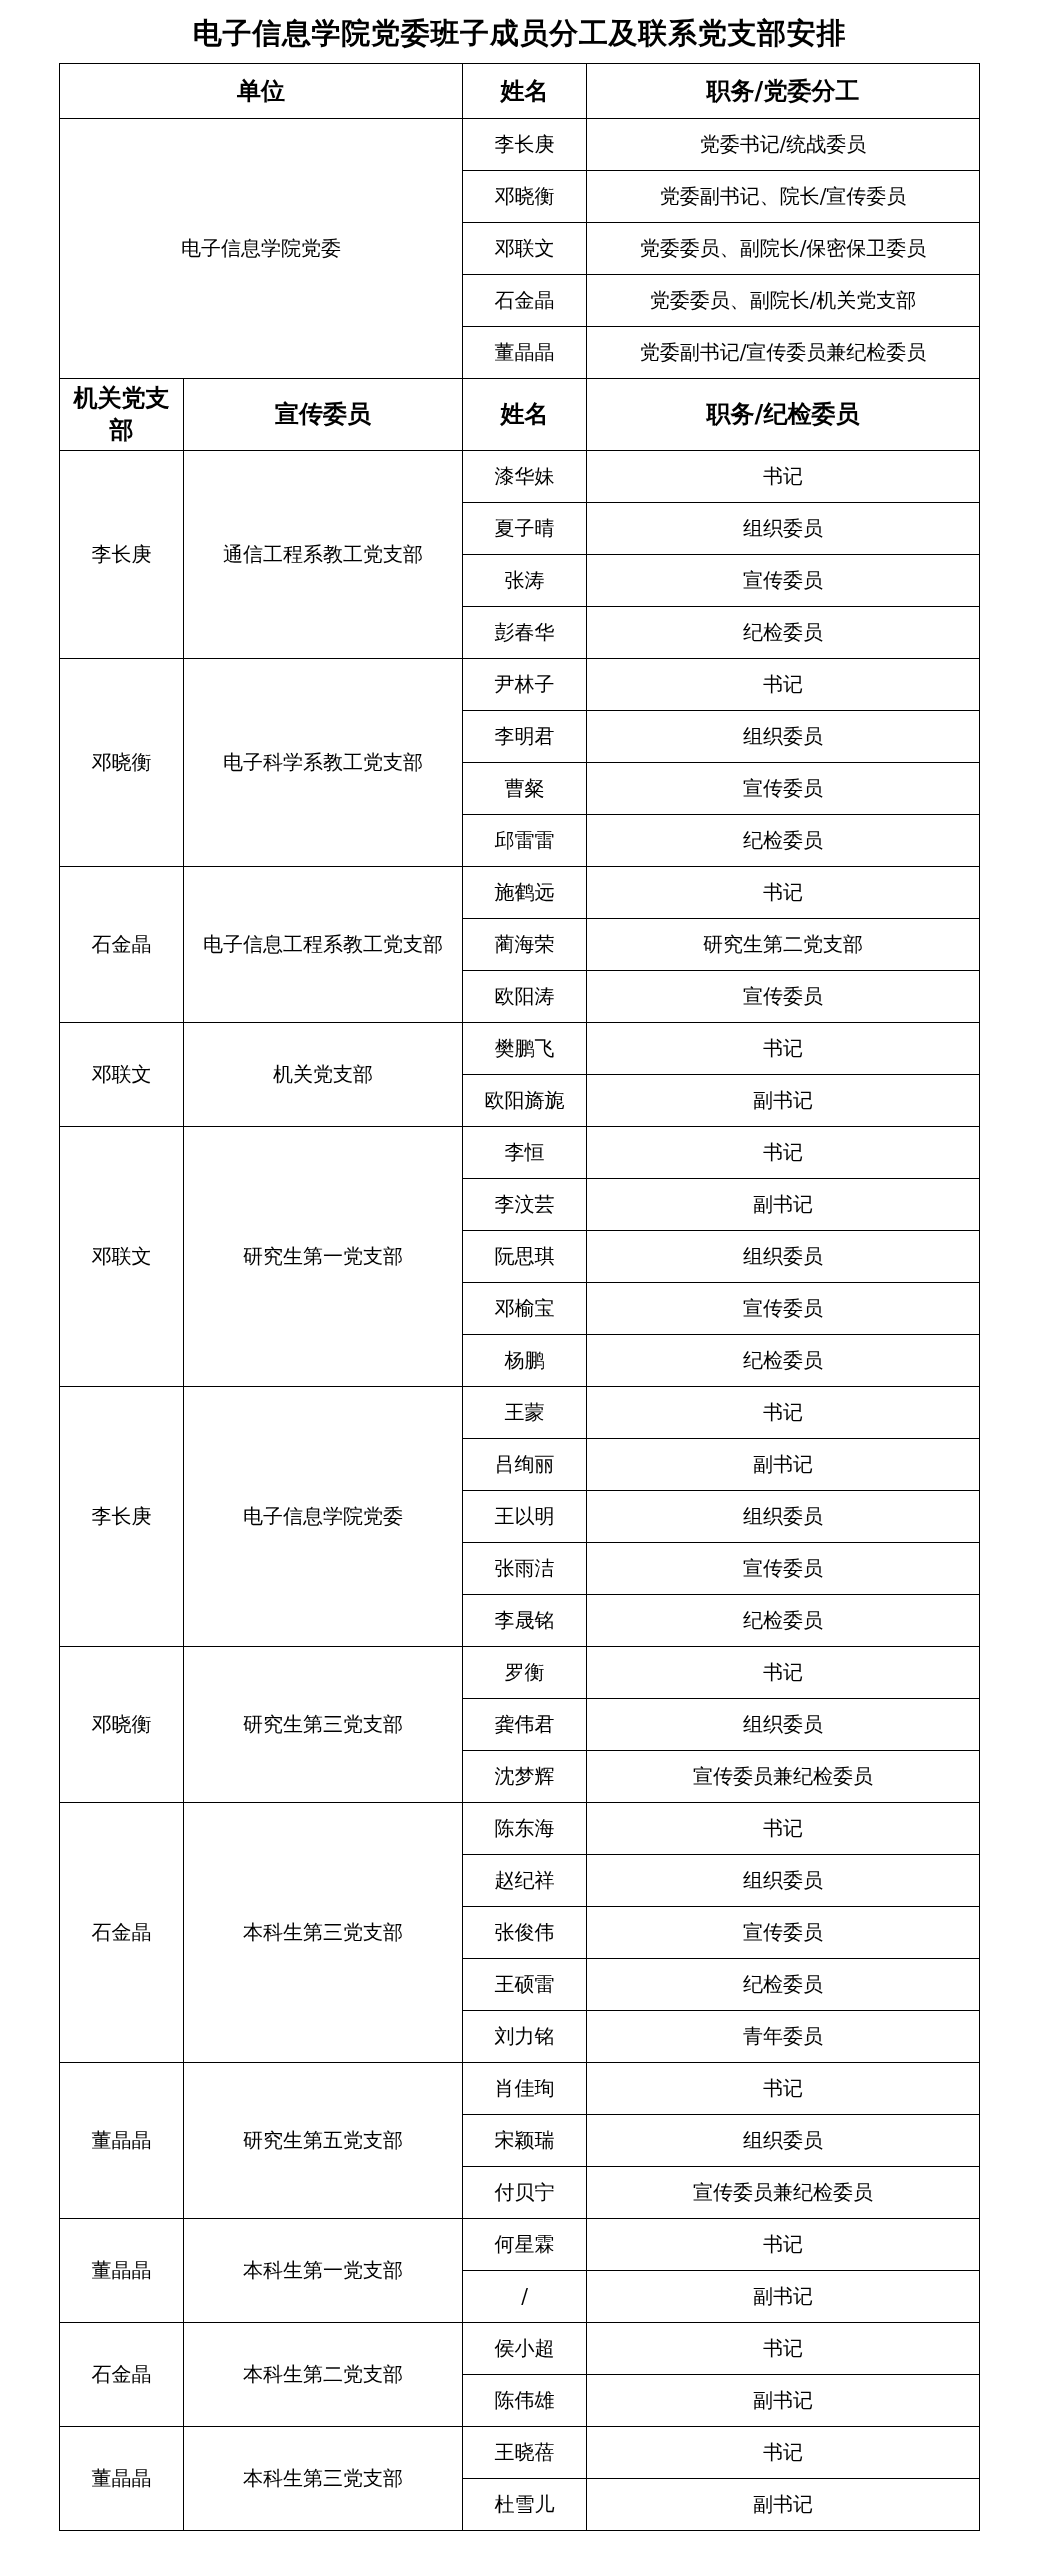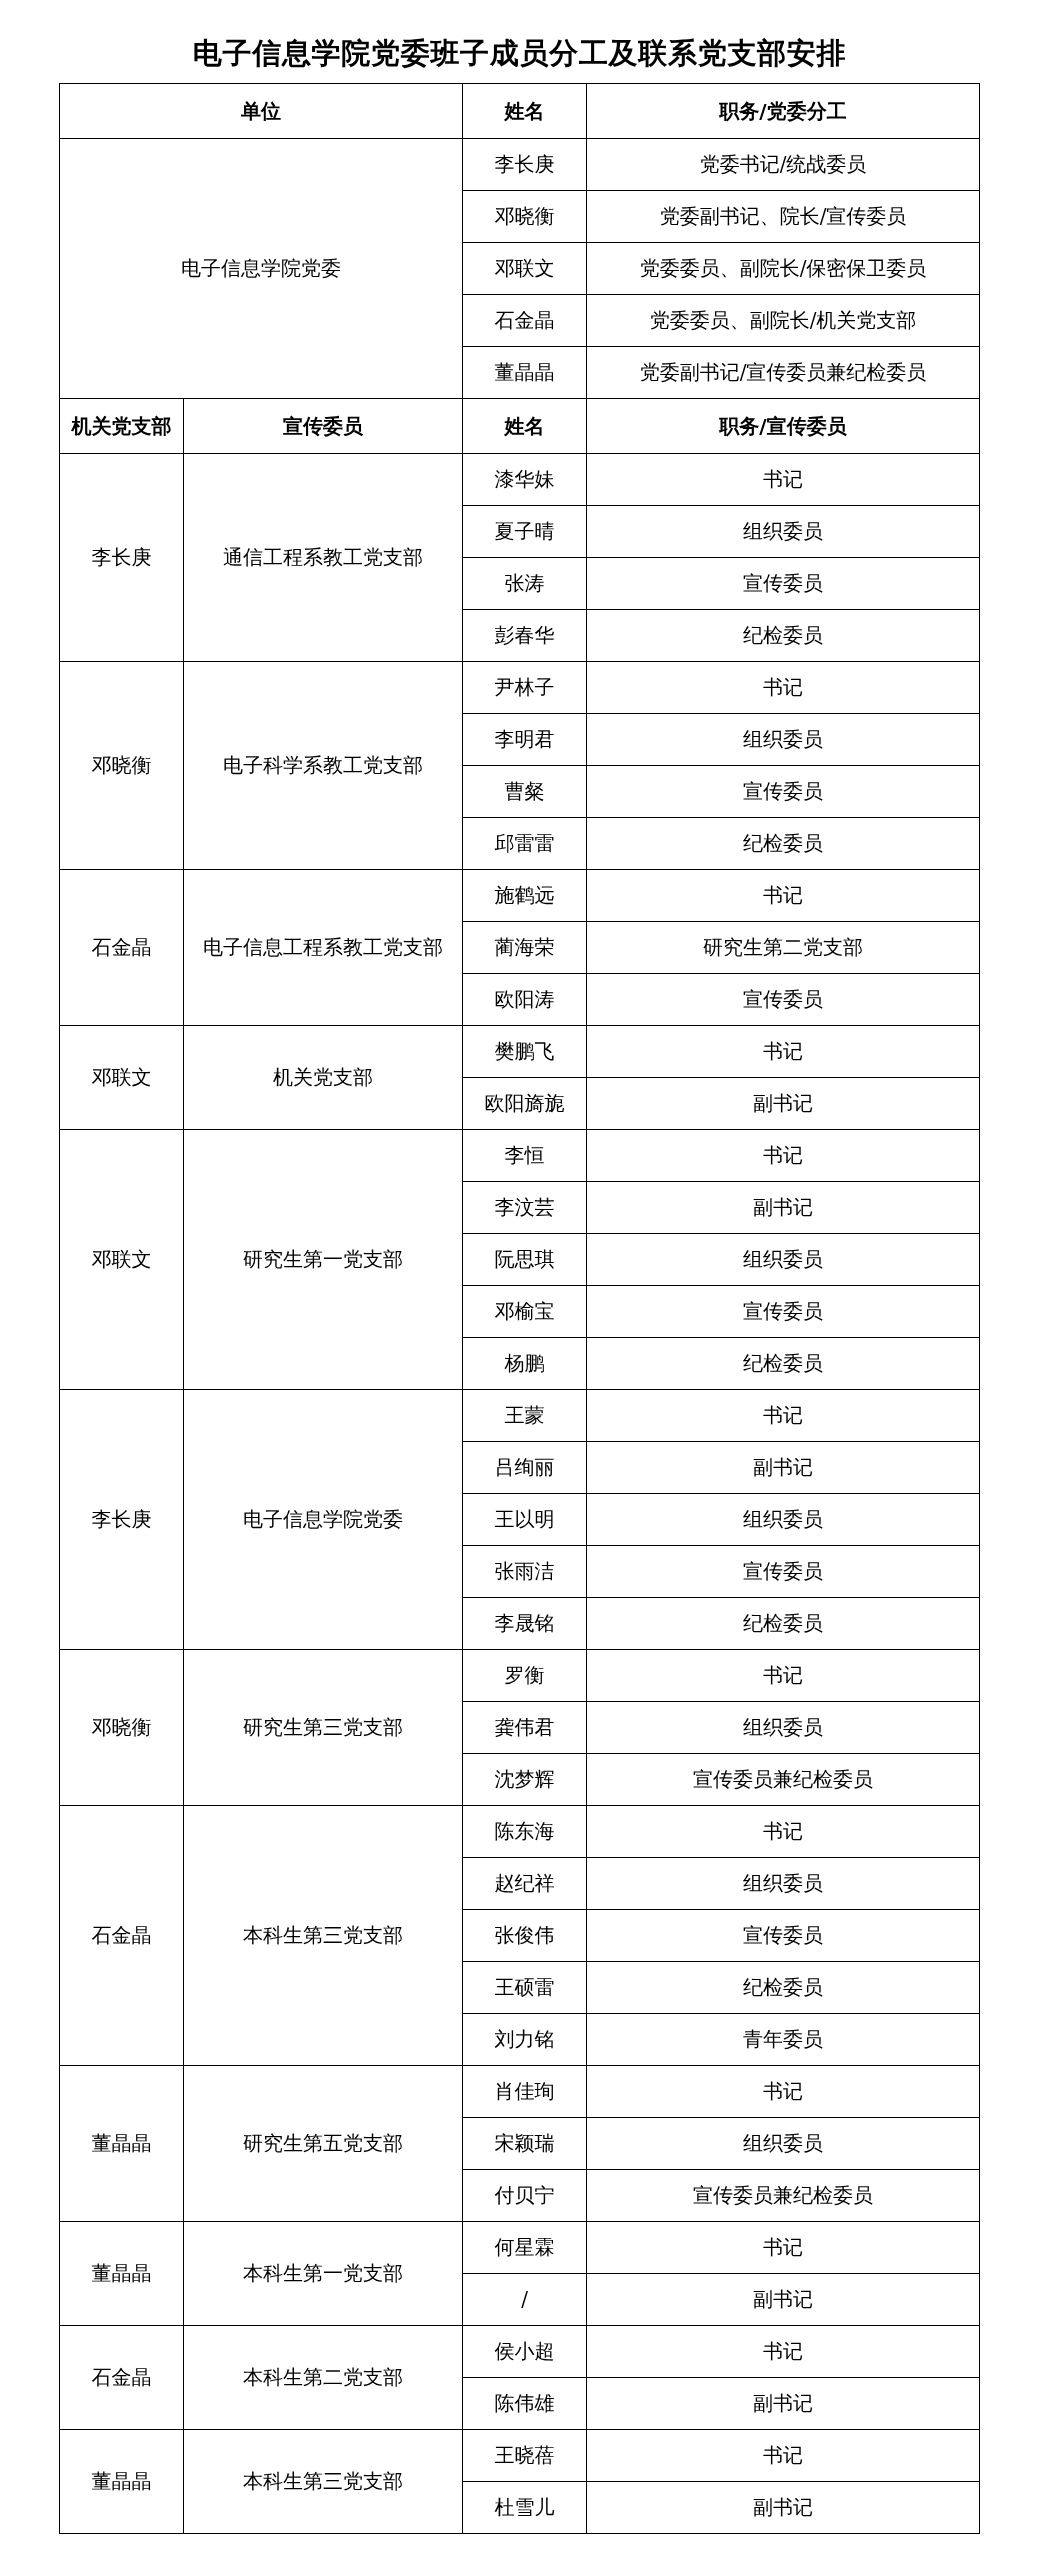--- a/index.html
+++ b/index.html
@@ -8,21 +8,21 @@
     background: #ffffff;
   }
   body {
     width: 1039px;
     height: 2576px;
     font-family: "DejaVu Serif", serif;
     color: #000000;
     position: relative;
   }
   .doc-title {
-    padding-top: 36px;
+    padding-top: 16px;
     text-align: center;
     font-family: "DejaVu Sans", sans-serif;
     font-weight: bold;
     font-size: 29px;
     line-height: 1.2;
     letter-spacing: 0.7px;
   }
   table.assign-table {
     border-collapse: collapse;
     table-layout: fixed;
@@ -36,21 +36,21 @@
     padding: 2.8px 5.5px;
     box-sizing: border-box;
     height: 52px;
     font-size: 20px;
     line-height: 1.35;
     word-break: break-all;
   }
   table.assign-table th {
     font-family: "DejaVu Sans", sans-serif;
     font-weight: bold;
-    font-size: 20px;
+    font-size: 24px;
     height: 55px;
   }
   td.role-cell, td.member-name { font-size: 20px; }
 </style>
 </head>
 <body>
 
 <div class="doc-title">电子信息学院党委班子成员分工及联系党支部安排</div>
 
 <table class="assign-table">
@@ -87,21 +87,21 @@
         <td class="role-cell">党委委员、副院长/机关党支部</td>
       </tr>
       <tr>
         <td class="member-name">董晶晶</td>
         <td class="role-cell">党委副书记/宣传委员兼纪检委员</td>
       </tr>
       <tr>
         <th>机关党支部</th>
         <th>宣传委员</th>
         <th>姓名</th>
-        <th>职务/宣传委员</th>
+        <th>职务/纪检委员</th>
       </tr>
       <tr>
         <td rowspan="4">李长庚</td>
         <td rowspan="4">通信工程系教工党支部</td>
         <td class="member-name">漆华妹</td>
         <td class="role-cell">书记</td>
       </tr>
       <tr>
         <td class="member-name">夏子晴</td>
         <td class="role-cell">组织委员</td>

